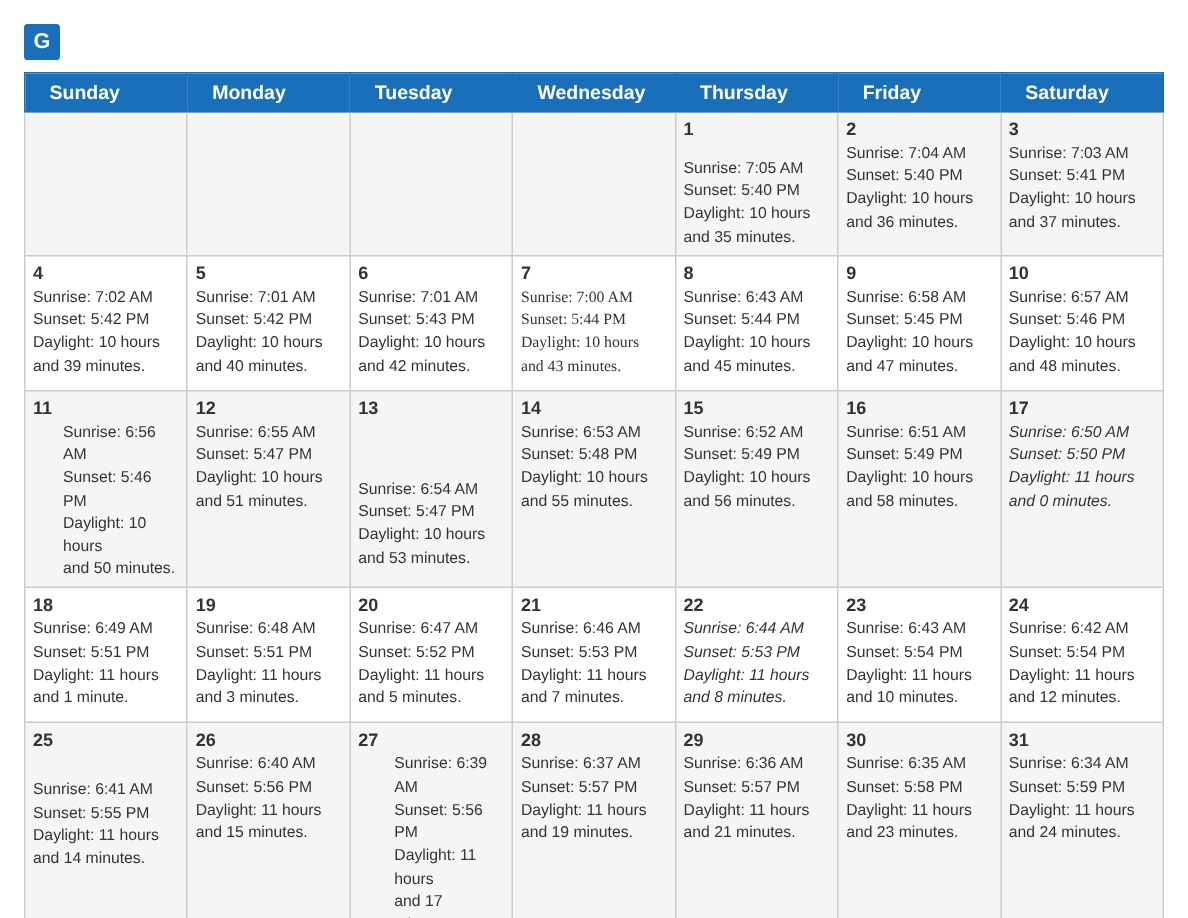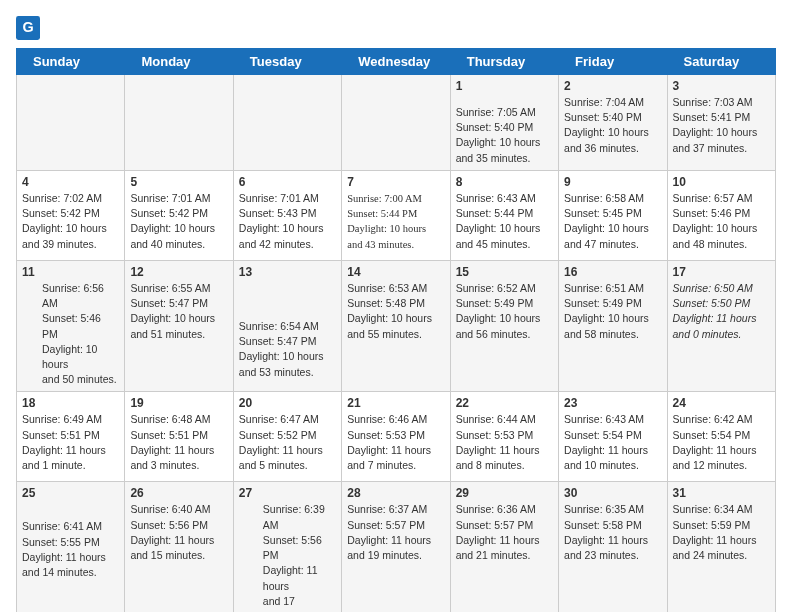--- a/index.html
+++ b/index.html
@@ -272,21 +272,21 @@
         </td>
         <td>
           <span class="day-number">21</span>
           <div class="day-info" style="white-space: pre-line;">Sunrise: 6:46 AM
 Sunset: 5:53 PM
 Daylight: 11 hours
 and 7 minutes.</div>
         </td>
         <td>
           <span class="day-number">22</span>
-          <div class="day-info" style="white-space: pre-line;">Sunrise: 6:44 AM
+          <div class="day-info" style="white-space: pre-line; font-style: italic;">Sunrise: 6:44 AM
 Sunset: 5:53 PM
 Daylight: 11 hours
 and 8 minutes.</div>
         </td>
         <td>
           <span class="day-number">23</span>
           <div class="day-info" style="white-space: pre-line;">Sunrise: 6:43 AM
 Sunset: 5:54 PM
 Daylight: 11 hours
 and 10 minutes.</div>

